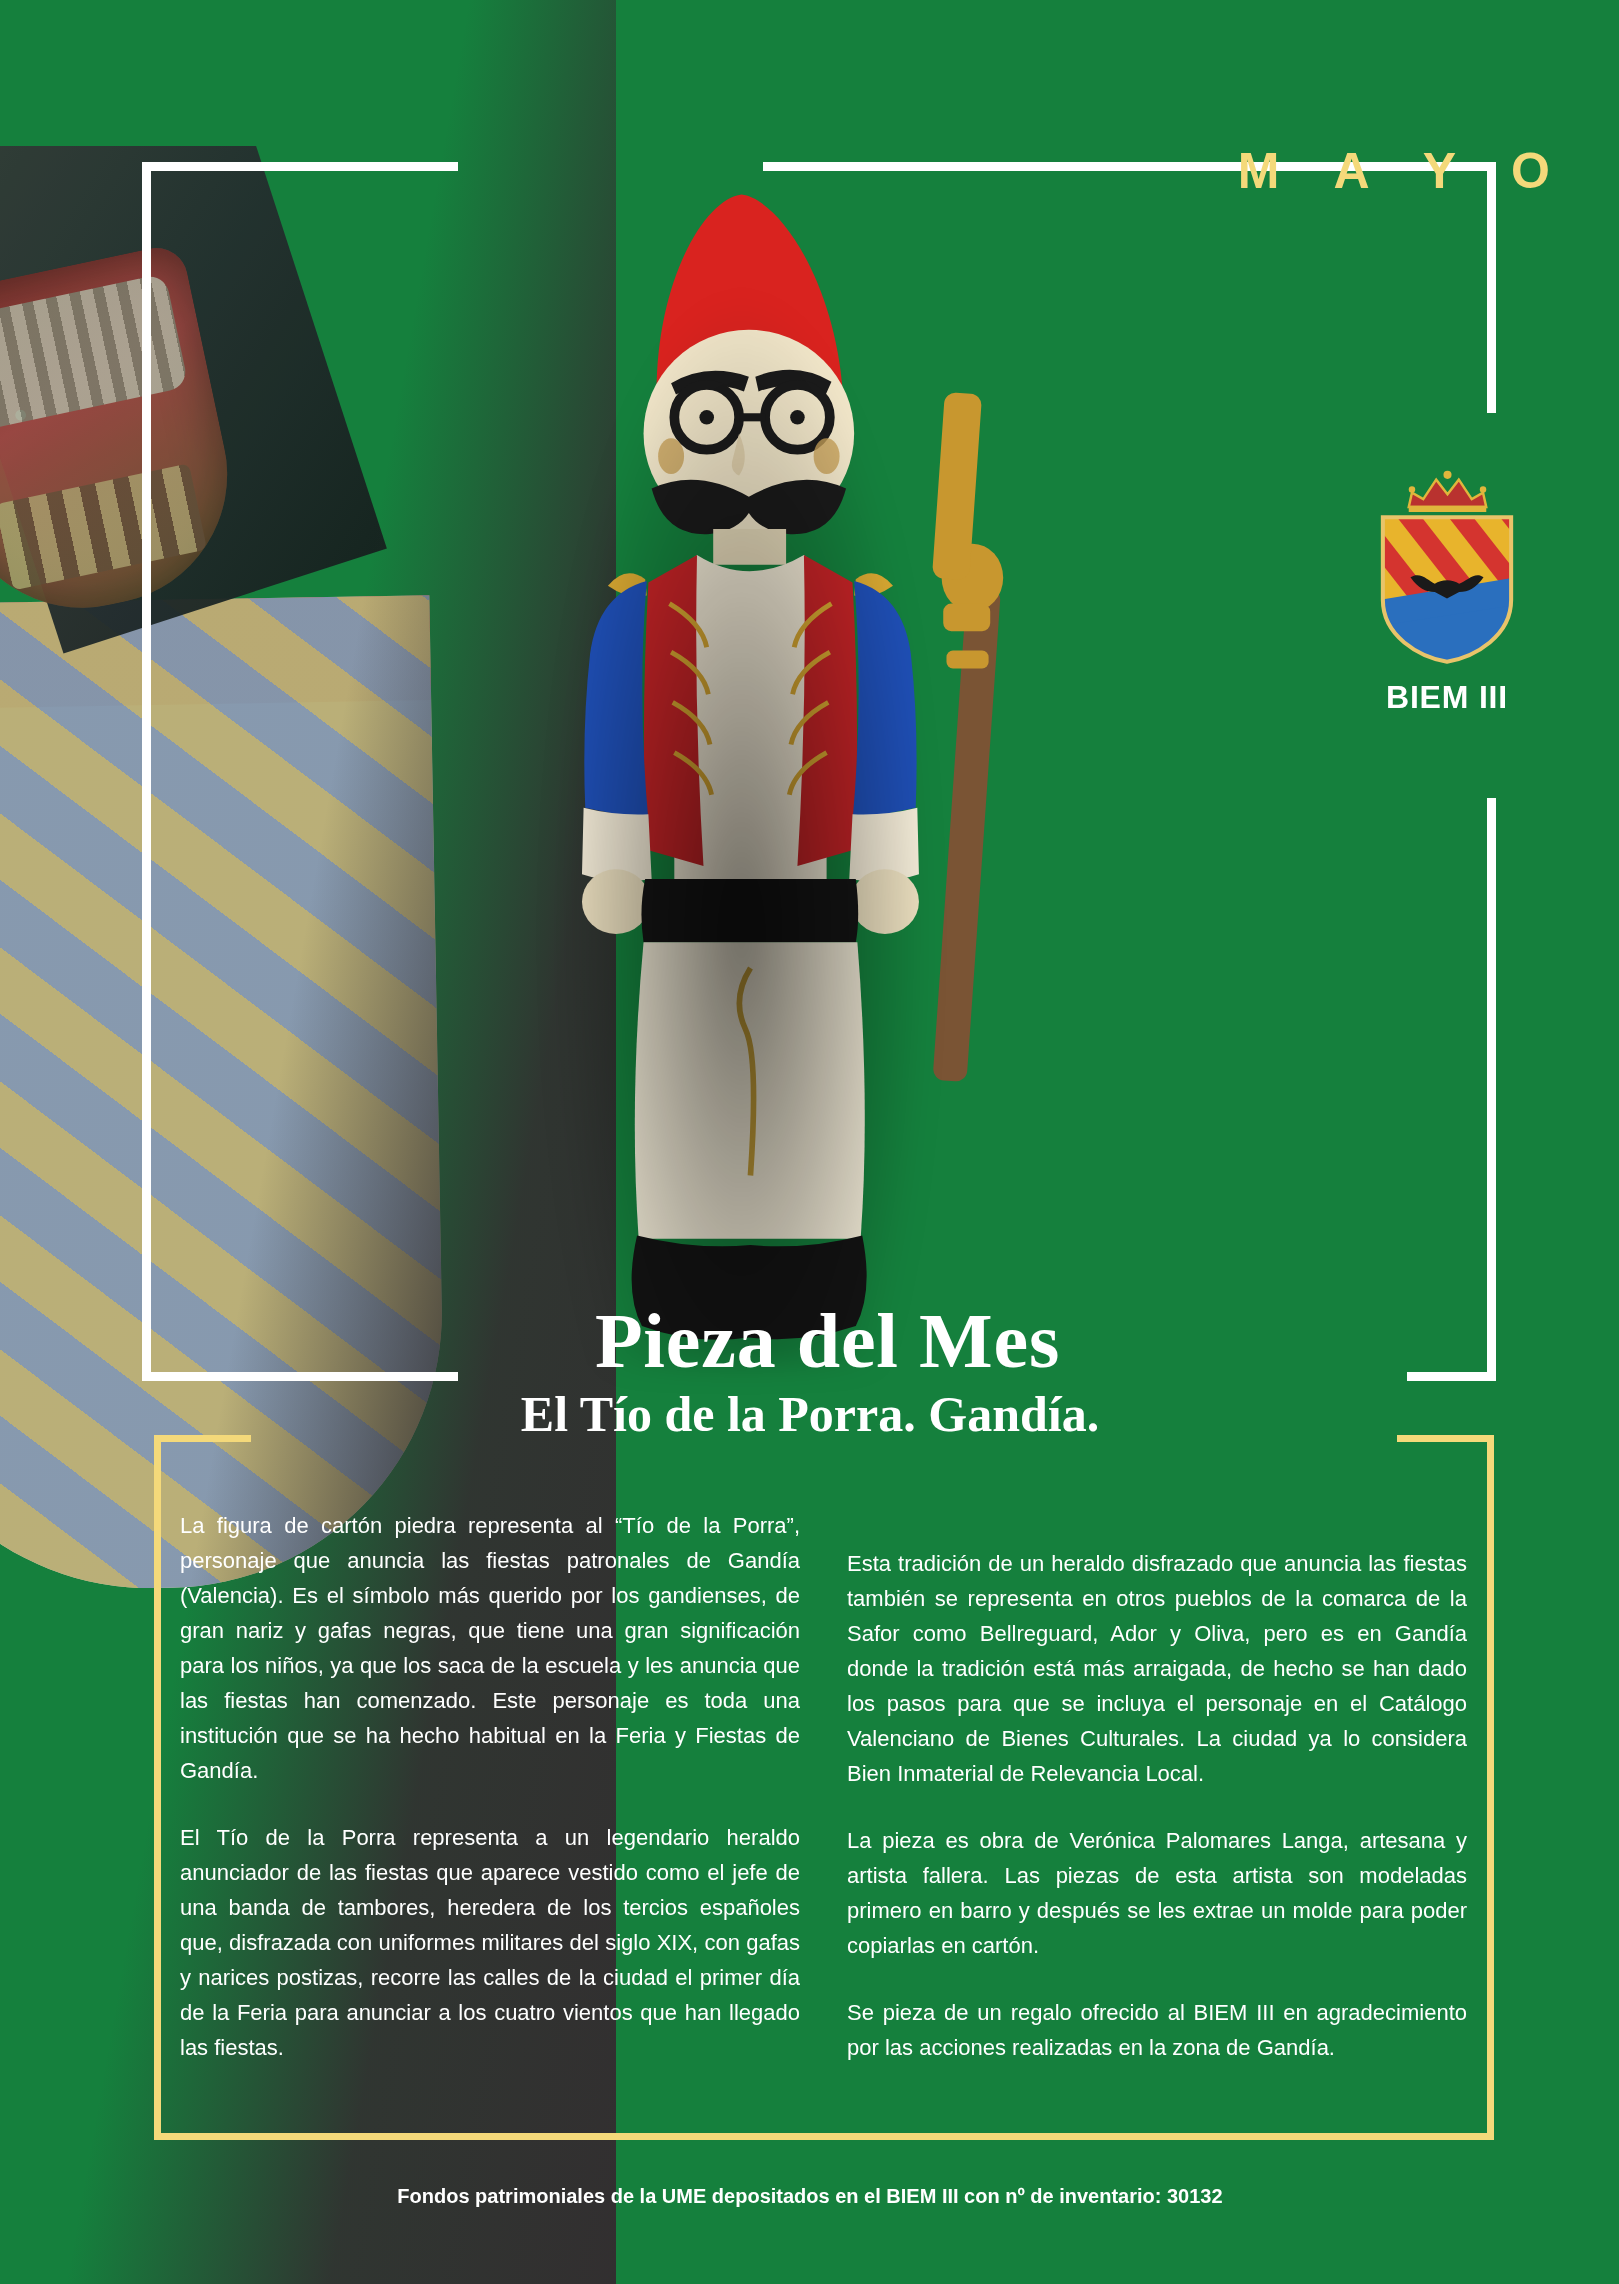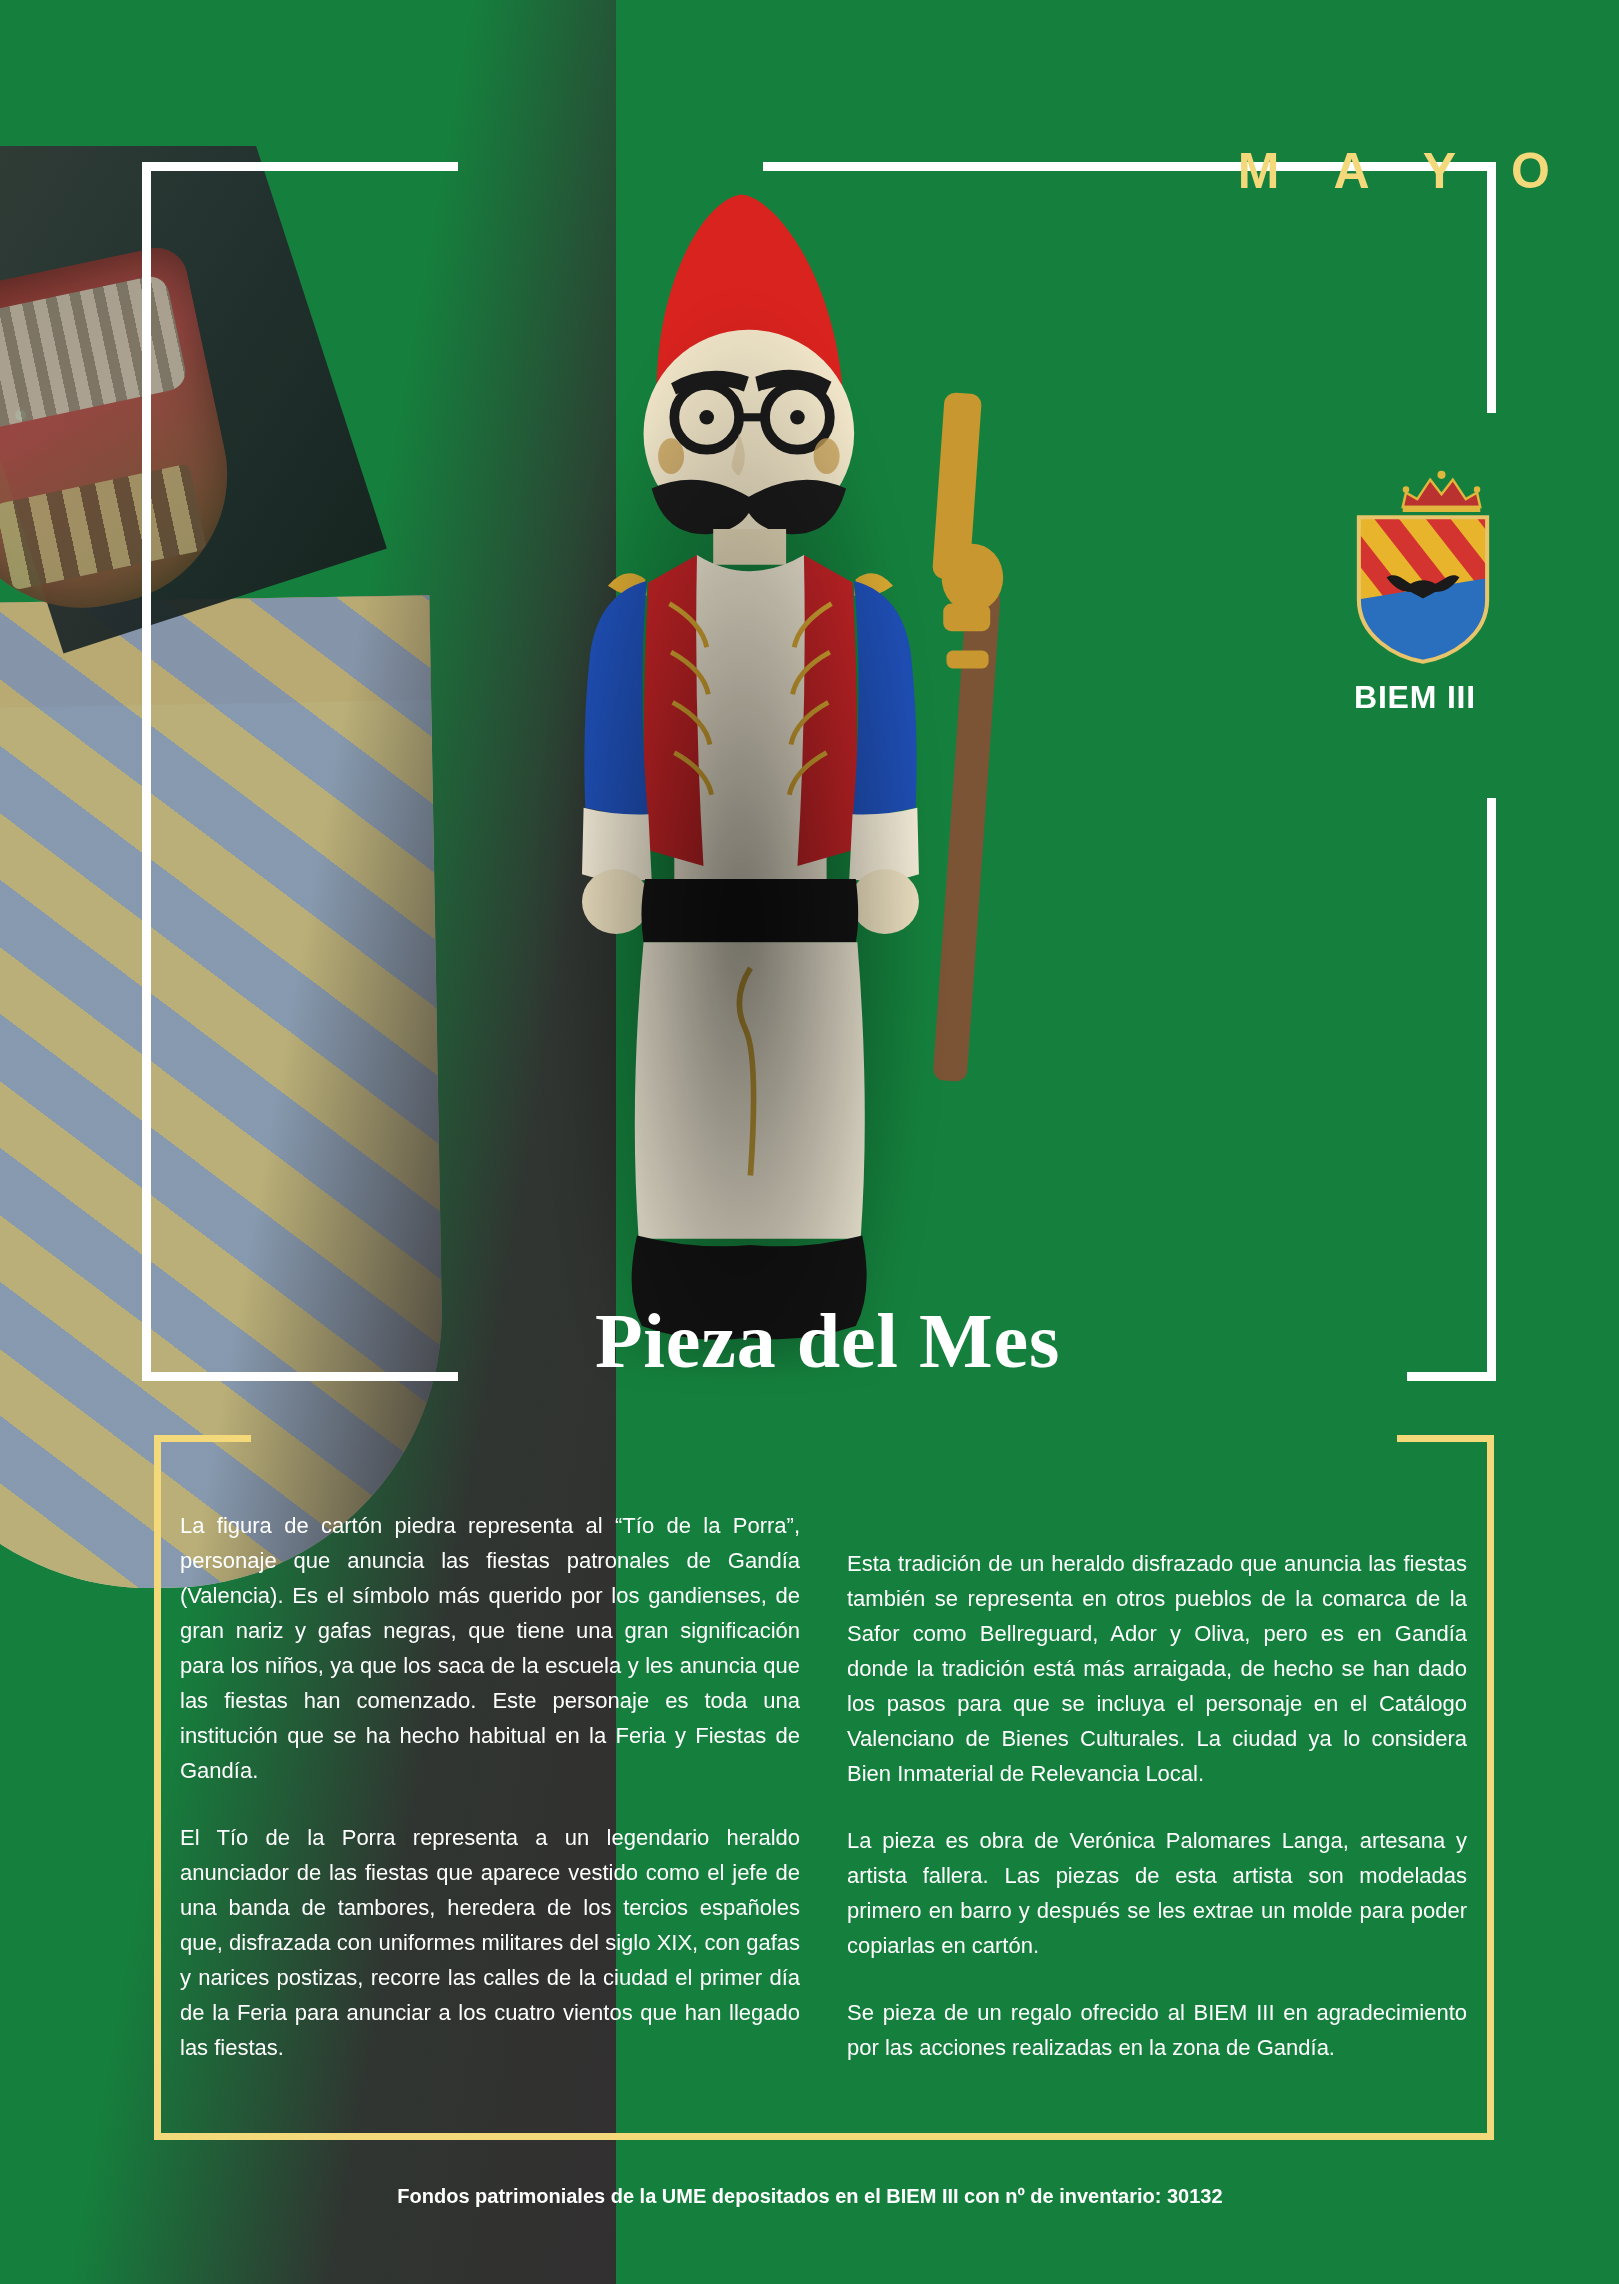--- a/index.html
+++ b/index.html
@@ -145,23 +145,24 @@
     font-size: 154px;
     line-height: 154px;
     font-weight: bold;
     color: #ffffff;
     letter-spacing: -1.6px;
   }
 
   
   .emblem {
     position: absolute;
-    right: 92px;
+    right: 86px;
     top: 470px;
     width: 174px;
+    text-align: center;
   }
   .emblem-crown {
     position: relative;
     width: 91px;
     height: 42px;
     margin: 0 auto 1.6px;
   }
   .emblem-label {
     margin-top: 11.3px;
     color: #ffffff;
@@ -382,20 +383,21 @@
         <ellipse cx="640" cy="528" rx="38" ry="42" fill="#c8972f"></ellipse>
         <rect x="604" y="560" width="58" height="34" rx="10" fill="#c8972f"></rect>
         <rect x="608" y="618" width="52" height="22" rx="8" fill="#c8972f"></rect>
       </g>
 
       <rect x="598" y="300" width="46" height="230" rx="14" fill="#c8972f" transform="rotate(4 621 415)"></rect>
     </svg>
   </div>
 
   <div class="title-main">Pieza del Mes</div>
+  <div class="title-sub">El Tío de la Porra. Gandía.</div>
 
   <div class="bracket-bottom">
     <div class="y-l-top"></div>
     <div class="y-l-side"></div>
     <div class="y-l-bot"></div>
     <div class="y-r-top"></div>
     <div class="y-r-side"></div>
   </div>
 
   <div class="columns">

